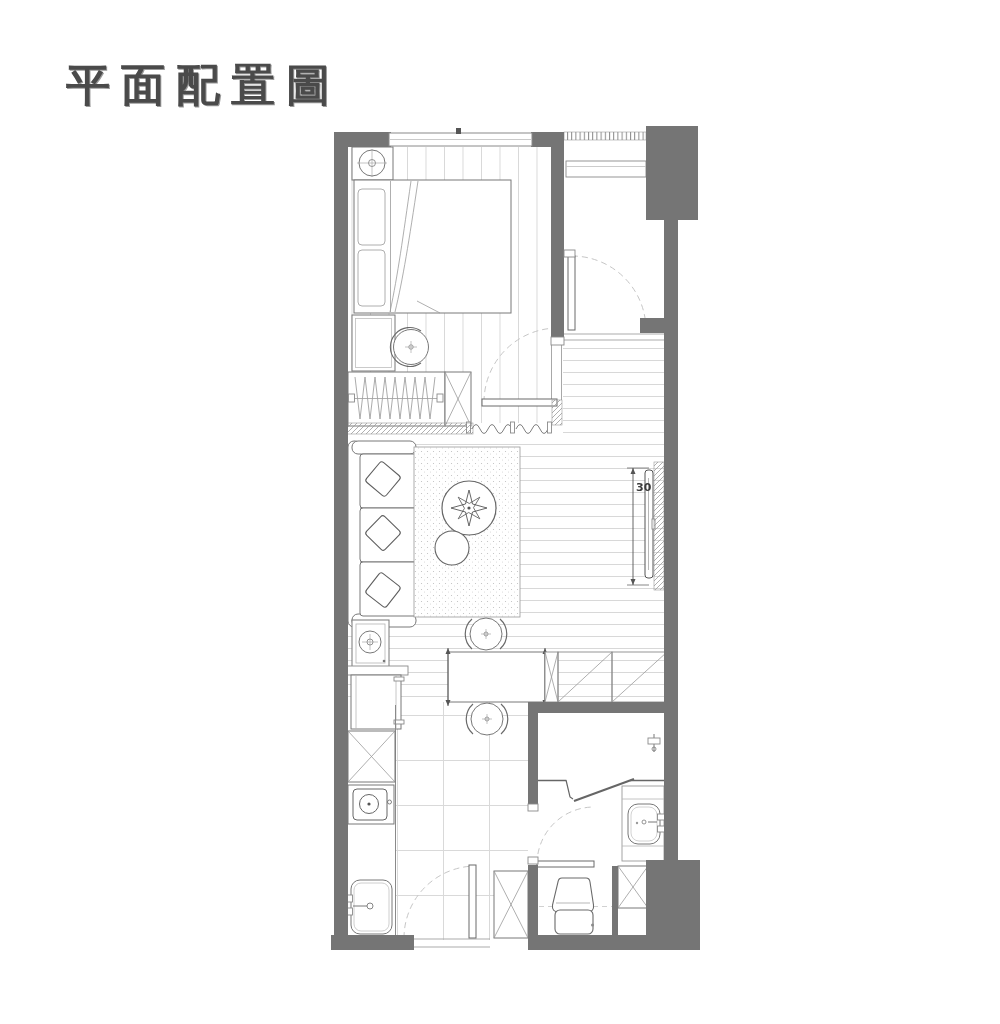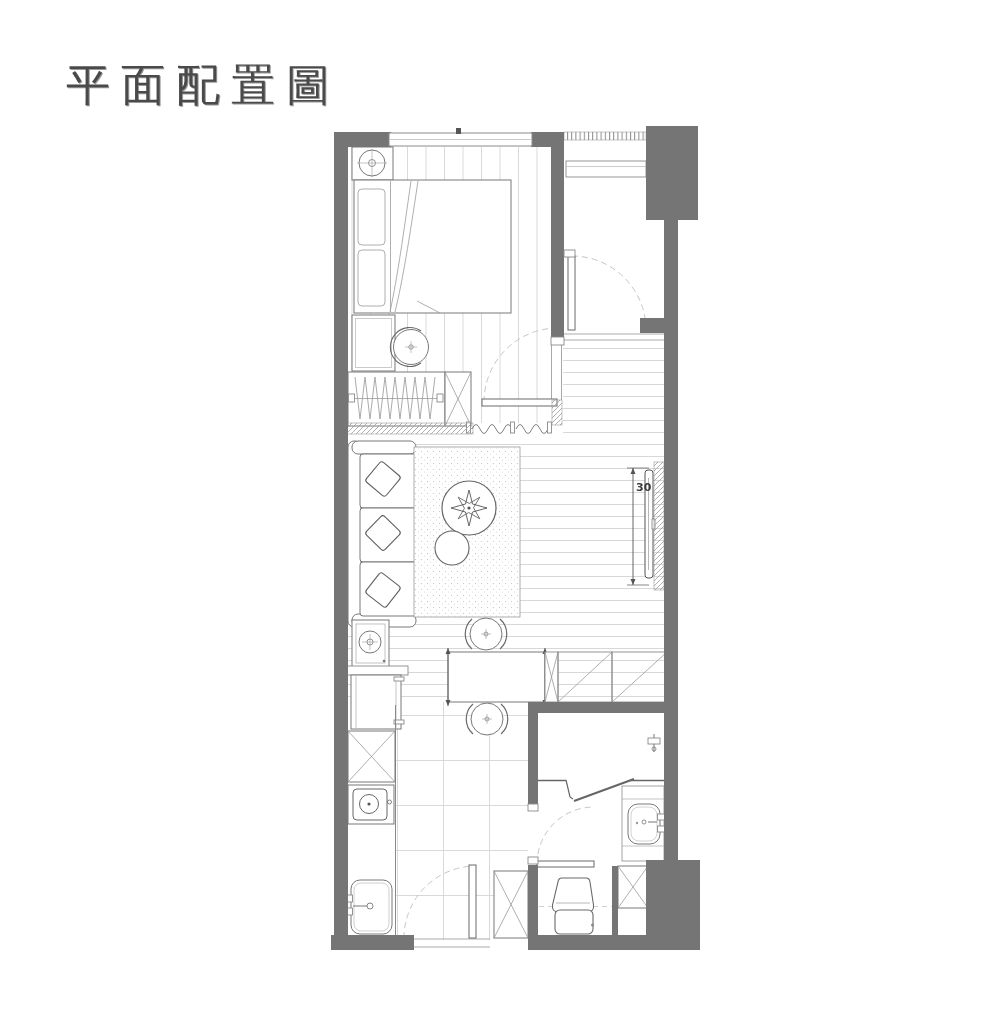--- a/index.html
+++ b/index.html
@@ -2,21 +2,21 @@
 <html><head>
 <meta charset="utf-8">
 <style>
   html,body{margin:0;padding:0;background:#ffffff;}
   .stage{
     position:relative;width:1000px;height:1024px;background:#ffffff;overflow:hidden;
     font-family:"DejaVu Sans","Liberation Sans",sans-serif;
   }
   .plan-title{
     position:absolute;left:66px;top:56px;
-    font-size:44px;font-weight:normal;color:#4a4a4a;letter-spacing:11px;
+    font-size:44px;font-weight:bold;color:#4a4a4a;letter-spacing:11px;
     font-family:"DejaVu Sans",sans-serif;
     text-shadow:1px 1px 0 #9a9a9a;
   }
   svg text.dim{
     font-family:"DejaVu Sans","Liberation Sans",sans-serif;
     font-size:11px;font-weight:bold;fill:#3c3c3c;
   }
   .wall{fill:#757575;}
   .furn{fill:#ffffff;stroke:#787878;stroke-width:1;}
   .thin{fill:none;stroke:#9a9a9a;stroke-width:0.8;}

